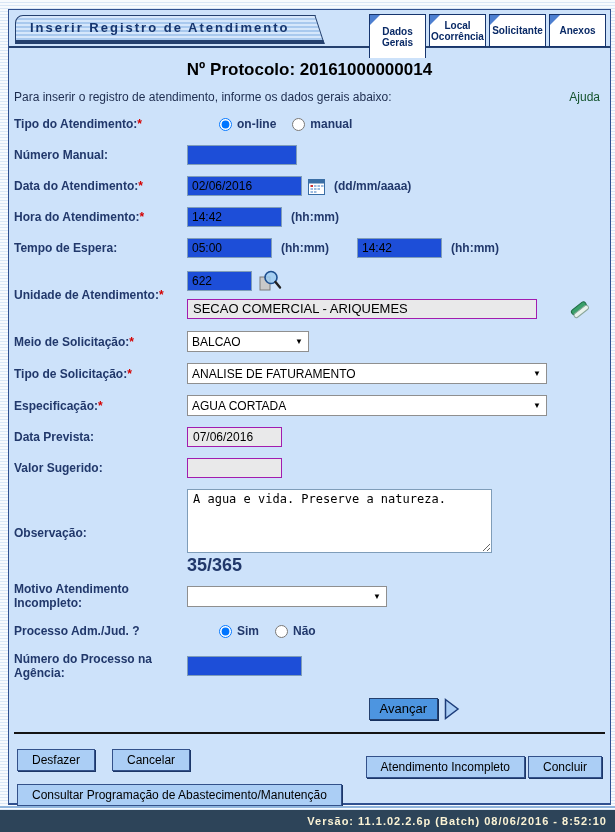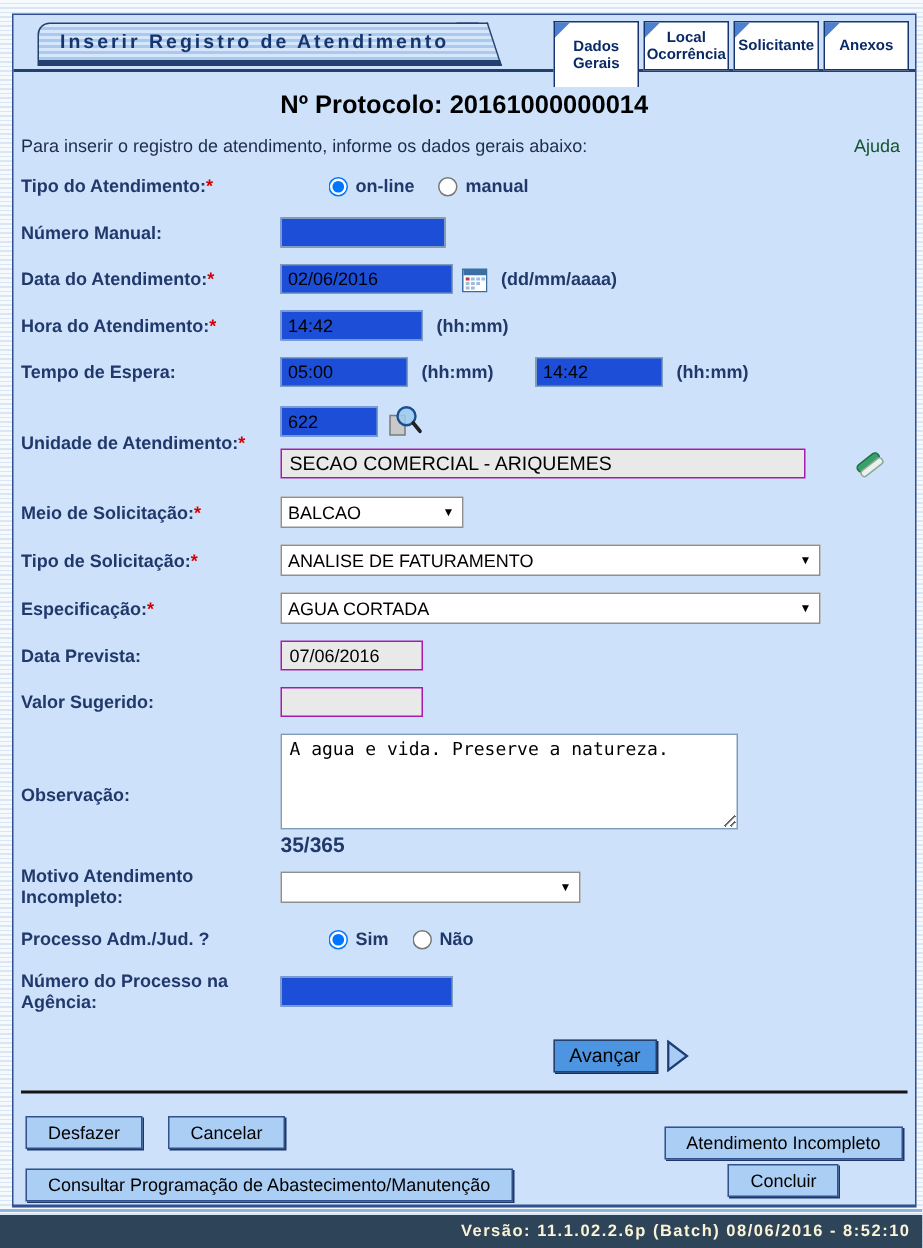--- a/index.html
+++ b/index.html
@@ -10,21 +10,21 @@
   }
   .page-box {
     position:absolute; left:8px; top:9px; width:603px; height:796px;
     background:#cde2fa; border:1px solid #30508f; border-bottom-width:2px;
     box-sizing:border-box;
   }
   
   .header { position:relative; height:38px; }
   .header-line { position:absolute; left:0; right:0; bottom:0; height:2px; background:#24406e; z-index:1; }
   .titlebar {
-    position:absolute; left:16px; top:5px; width:292px; height:24px;
+    position:absolute; left:6px; top:5px; width:292px; height:24px;
     background: repeating-linear-gradient(180deg,#d6e7fb 0 2px,#a9c9ee 2px 4px);
     border:1px solid #24406e; border-bottom:4px solid #24406e;
     border-radius:8px 0 0 0; z-index:2;
   }
   .titlebar::after {
     content:""; position:absolute; top:-1px; right:-12px; width:20px; height:24px;
     background:inherit; border:1px solid #24406e; border-left:none; border-bottom:4px solid #24406e;
     transform:skewX(18deg);
   }
   .titlebar .txt {
@@ -74,36 +74,36 @@
   .sel.w145{width:122px}.sel.w200{width:200px}.sel.w360{width:360px}
   .stack { display:flex; flex-direction:column; }
   .stack .sub { display:flex; align-items:center; }
   .stack .sub + .sub { margin-top:5px; }
   .icon-btn { margin-left:6px; cursor:pointer; line-height:0; }
   .eraser-wrap { margin-left:32px; }
   textarea.obs {
     width:305px; height:64px; border:1px solid #7f9db9; background:#fff;
     font:12px "DejaVu Sans Mono", monospace; padding:2px 5px; box-sizing:border-box; resize:both;
   }
-  .counter { font-weight:bold; font-size:14px; color:#21386b; margin-top:2px; }
+  .counter { font-weight:bold; font-size:18px; color:#21386b; margin-top:2px; }
   
   .avancar-row { display:flex; justify-content:flex-end; align-items:center; padding-right:150px; margin:18px 0 12px; }
   .btn-avancar {
     background:#4d95e0; border:1px solid #24406e; box-shadow:1px 1px 0 #16305e;
     font:13px "Liberation Sans", sans-serif; color:#000; padding:2px 10px 3px; cursor:pointer;
   }
   .arrow { margin-left:6px; line-height:0; }
   .hr { border-top:2px solid #141414; margin:0 5px; }
   .bottom { position:relative; padding:0 8px; }
   .btn {
     background:#abcef5; border:1px solid #33518a; box-shadow:1px 1px 0 #1c3768;
     font:12px "Liberation Sans", sans-serif; color:#000; padding:3px 14px; cursor:pointer;
   }
   .left-btns { margin-top:15px; display:flex; gap:17px; }
-  .right-btns { position:absolute; right:8px; top:7px; display:flex; flex-direction:column; align-items:center; gap:3px; }
+  .right-btns { position:absolute; right:8px; top:7px; display:flex; align-items:flex-start; gap:3px; }
   .consultar-row { margin-top:13px; }
   
   .footer {
     position:absolute; left:0; right:0; bottom:0; height:22px; background:#2d4459;
     color:#fbf3d5; font-weight:bold; font-size:11px; line-height:22px; text-align:right;
     padding-right:8px; letter-spacing:1px; box-sizing:border-box;
   }
   .footer::before { content:""; position:absolute; top:-4px; left:0; right:0; height:2px; background:#8fb4dc; }
 </style>
 </head>

